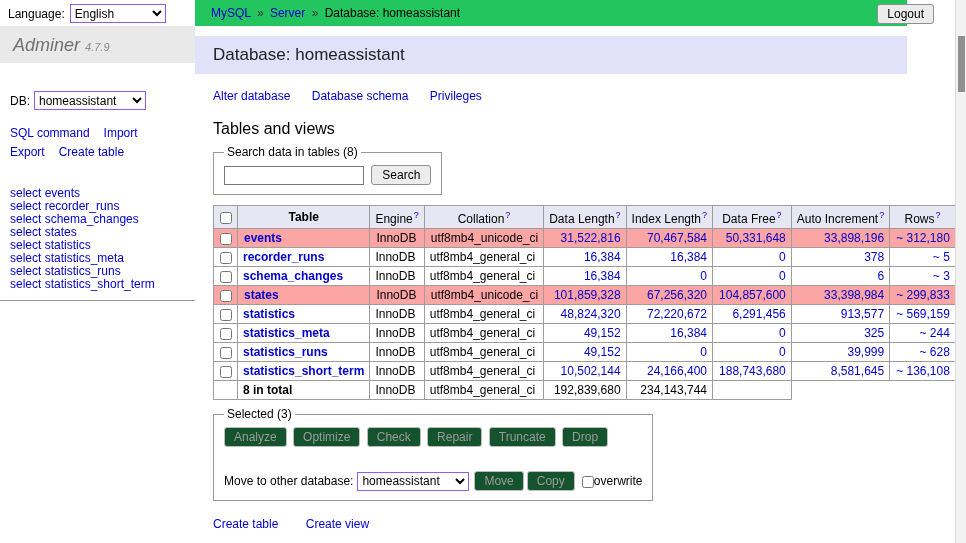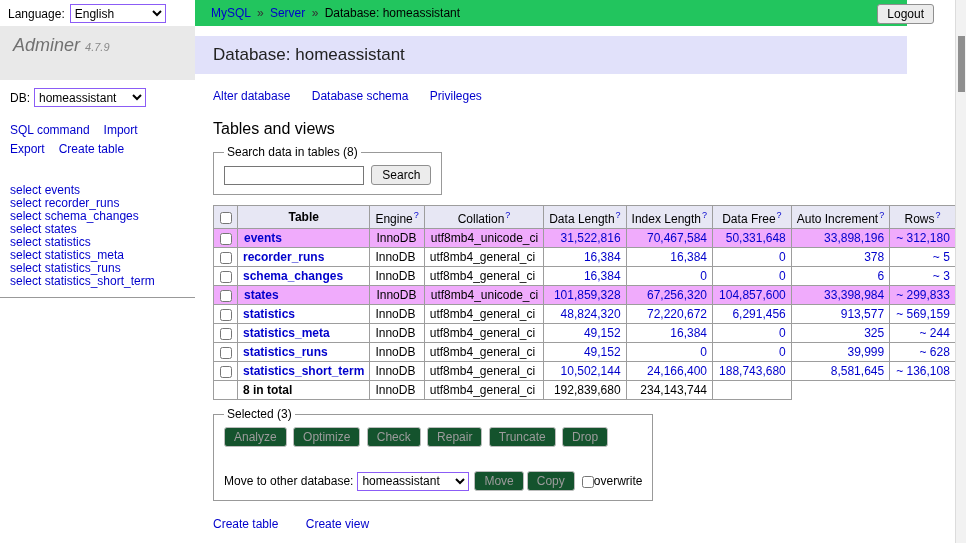--- a/index.html
+++ b/index.html
@@ -27,25 +27,25 @@
   #breadcrumb {
     position: absolute; left: 195px; top: 0; width: 712px; height: 26px;
     background: #22c55e; padding: 6px 0 0 16px; white-space: nowrap;
   }
   #breadcrumb .sep { color: #333; margin: 0 3px; }
   #logout-wrap { position: absolute; right: 32px; top: 4px; }
 
   
   #sidebar { position: absolute; top: 26px; left: 0; width: 195px; bottom: 0; background: #fff; }
   #sidebar h1 {
-    background: #e9e9e9; padding: 9px 0 24px 13px;
+    background: #e9e9e9; padding: 9px 0 7px 13px;
     font-size: 18px; font-weight: normal; font-style: italic; color: #717171;
   }
   #sidebar h1 .version { font-size: 11px; color: #8a8a8a; margin-left: 5px; font-style: italic; }
-  .side-inner { padding: 8px 10px 0 10px; }
+  .side-inner { padding: 28px 10px 0 10px; }
   .db-row select { width: 112px; margin-left: 4px; }
   .side-actions { margin-top: 14px; line-height: 1.55; }
   .side-actions a { margin-right: 14px; }
   .tables-list { margin-top: 26px; }
   .tables-list a { display: block; line-height: 13px; margin-bottom: 0; }
   .side-rule { border-top: 1px solid #999; margin: 9px 0 0 -10px; width: 195px; }
 
   
   #main { position: absolute; top: 26px; left: 195px; width: 712px; padding: 0 0 0 18px; }
   #main h2 {
@@ -64,21 +64,21 @@
   legend { font-size: 12px; padding: 0 3px; }
   #search-fieldset input[type="text"] { width: 140px; }
   #search-fieldset button { margin-left: 4px; padding: 2px 10px; }
 
   
   table { border-collapse: collapse; margin-top: 10px; white-space: nowrap; }
   th, td { border: 1px solid #9d9d9d; padding: 2px 5px; line-height: 14px; }
   thead th { background: #e7e7f4; font-weight: normal; text-align: center; }
   thead th.th-table { font-weight: bold; }
   thead sup { font-size: 9px; color: #0000cc; margin-left: 1px; cursor: pointer; }
-  tr.shaded td { background: #f0abfc; padding-left: 6px; }
+  tr.shaded td { background: #fca5a5; padding-left: 6px; }
   .c-check { width: 22px; text-align: center; }
   .c-name a { font-weight: bold; }
   .c-num { text-align: right; }
   .c-comment { min-width: 56px; }
   tfoot td { color: #000; }
   tfoot .t-name { font-weight: bold; }
   tfoot .c-num { color: #000; }
 
   
   #selected-fieldset .btn-row button { margin-right: 3px; }

